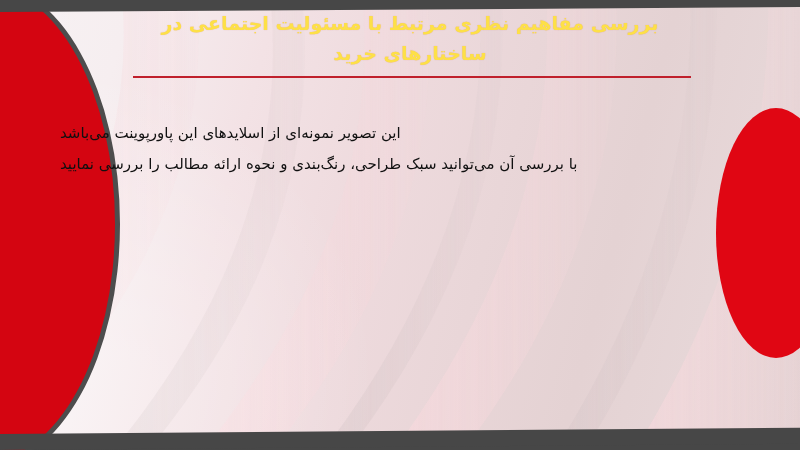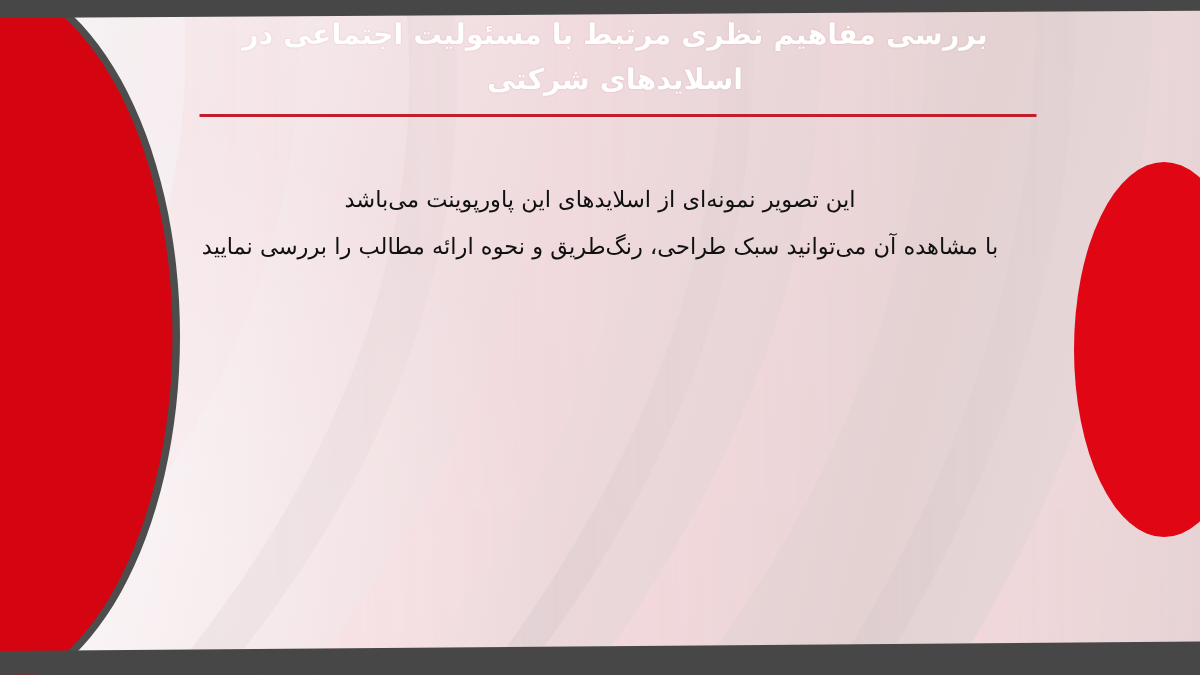--- a/index.html
+++ b/index.html
@@ -111,21 +111,21 @@
   
   .title-block {
     position: absolute;
     left: 110px;
     top: 8px;
     width: 600px;
     text-align: center;
     z-index: 30;
   }
   .title-line {
-    color: #ffffff;
+    color: #fde047;
     font-size: 19px;
     font-weight: bold;
     line-height: 30px;
     letter-spacing: 0;
     white-space: nowrap;
     text-shadow: 0 0 1px rgba(179,15,28,.25);
   }
   .title-rule {
     position: absolute;
     left: 133px;
@@ -135,21 +135,21 @@
     border-top: 2px solid #c0202c;
     z-index: 30;
   }
 
   
   .body-block {
     position: absolute;
     left: 60px;
     top: 118px;
     width: 680px;
-    text-align: center;
+    text-align: left;
     z-index: 30;
   }
   .body-line {
     color: #101010;
     font-size: 15px;
     font-weight: normal;
     line-height: 31px;
     white-space: nowrap;
   }
 
@@ -200,24 +200,24 @@
       <div class="sheen"></div>
 
       <div class="ellipse-right"></div>
     </div>
   </div>
 
   <div class="ellipse-left"></div>
 
   <div class="title-block">
     <div class="title-line">بررسی مفاهیم نظری مرتبط با مسئولیت اجتماعی در</div>
-    <div class="title-line">اسلایدهای شرکتی</div>
+    <div class="title-line">ساختارهای خرید</div>
   </div>
   <div class="title-rule"></div>
 
   <div class="body-block">
     <div class="body-line">این تصویر نمونه‌ای از اسلایدهای این پاورپوینت می‌باشد</div>
-    <div class="body-line">با مشاهده آن می‌توانید سبک طراحی، رنگ‌طریق و نحوه ارائه مطالب را بررسی نمایید</div>
+    <div class="body-line">با بررسی آن می‌توانید سبک طراحی، رنگ‌بندی و نحوه ارائه مطالب را بررسی نمایید</div>
   </div>
 
   <div class="bar-top"></div>
   <div class="bar-bottom"></div>
 </div>
 
 </body></html>

